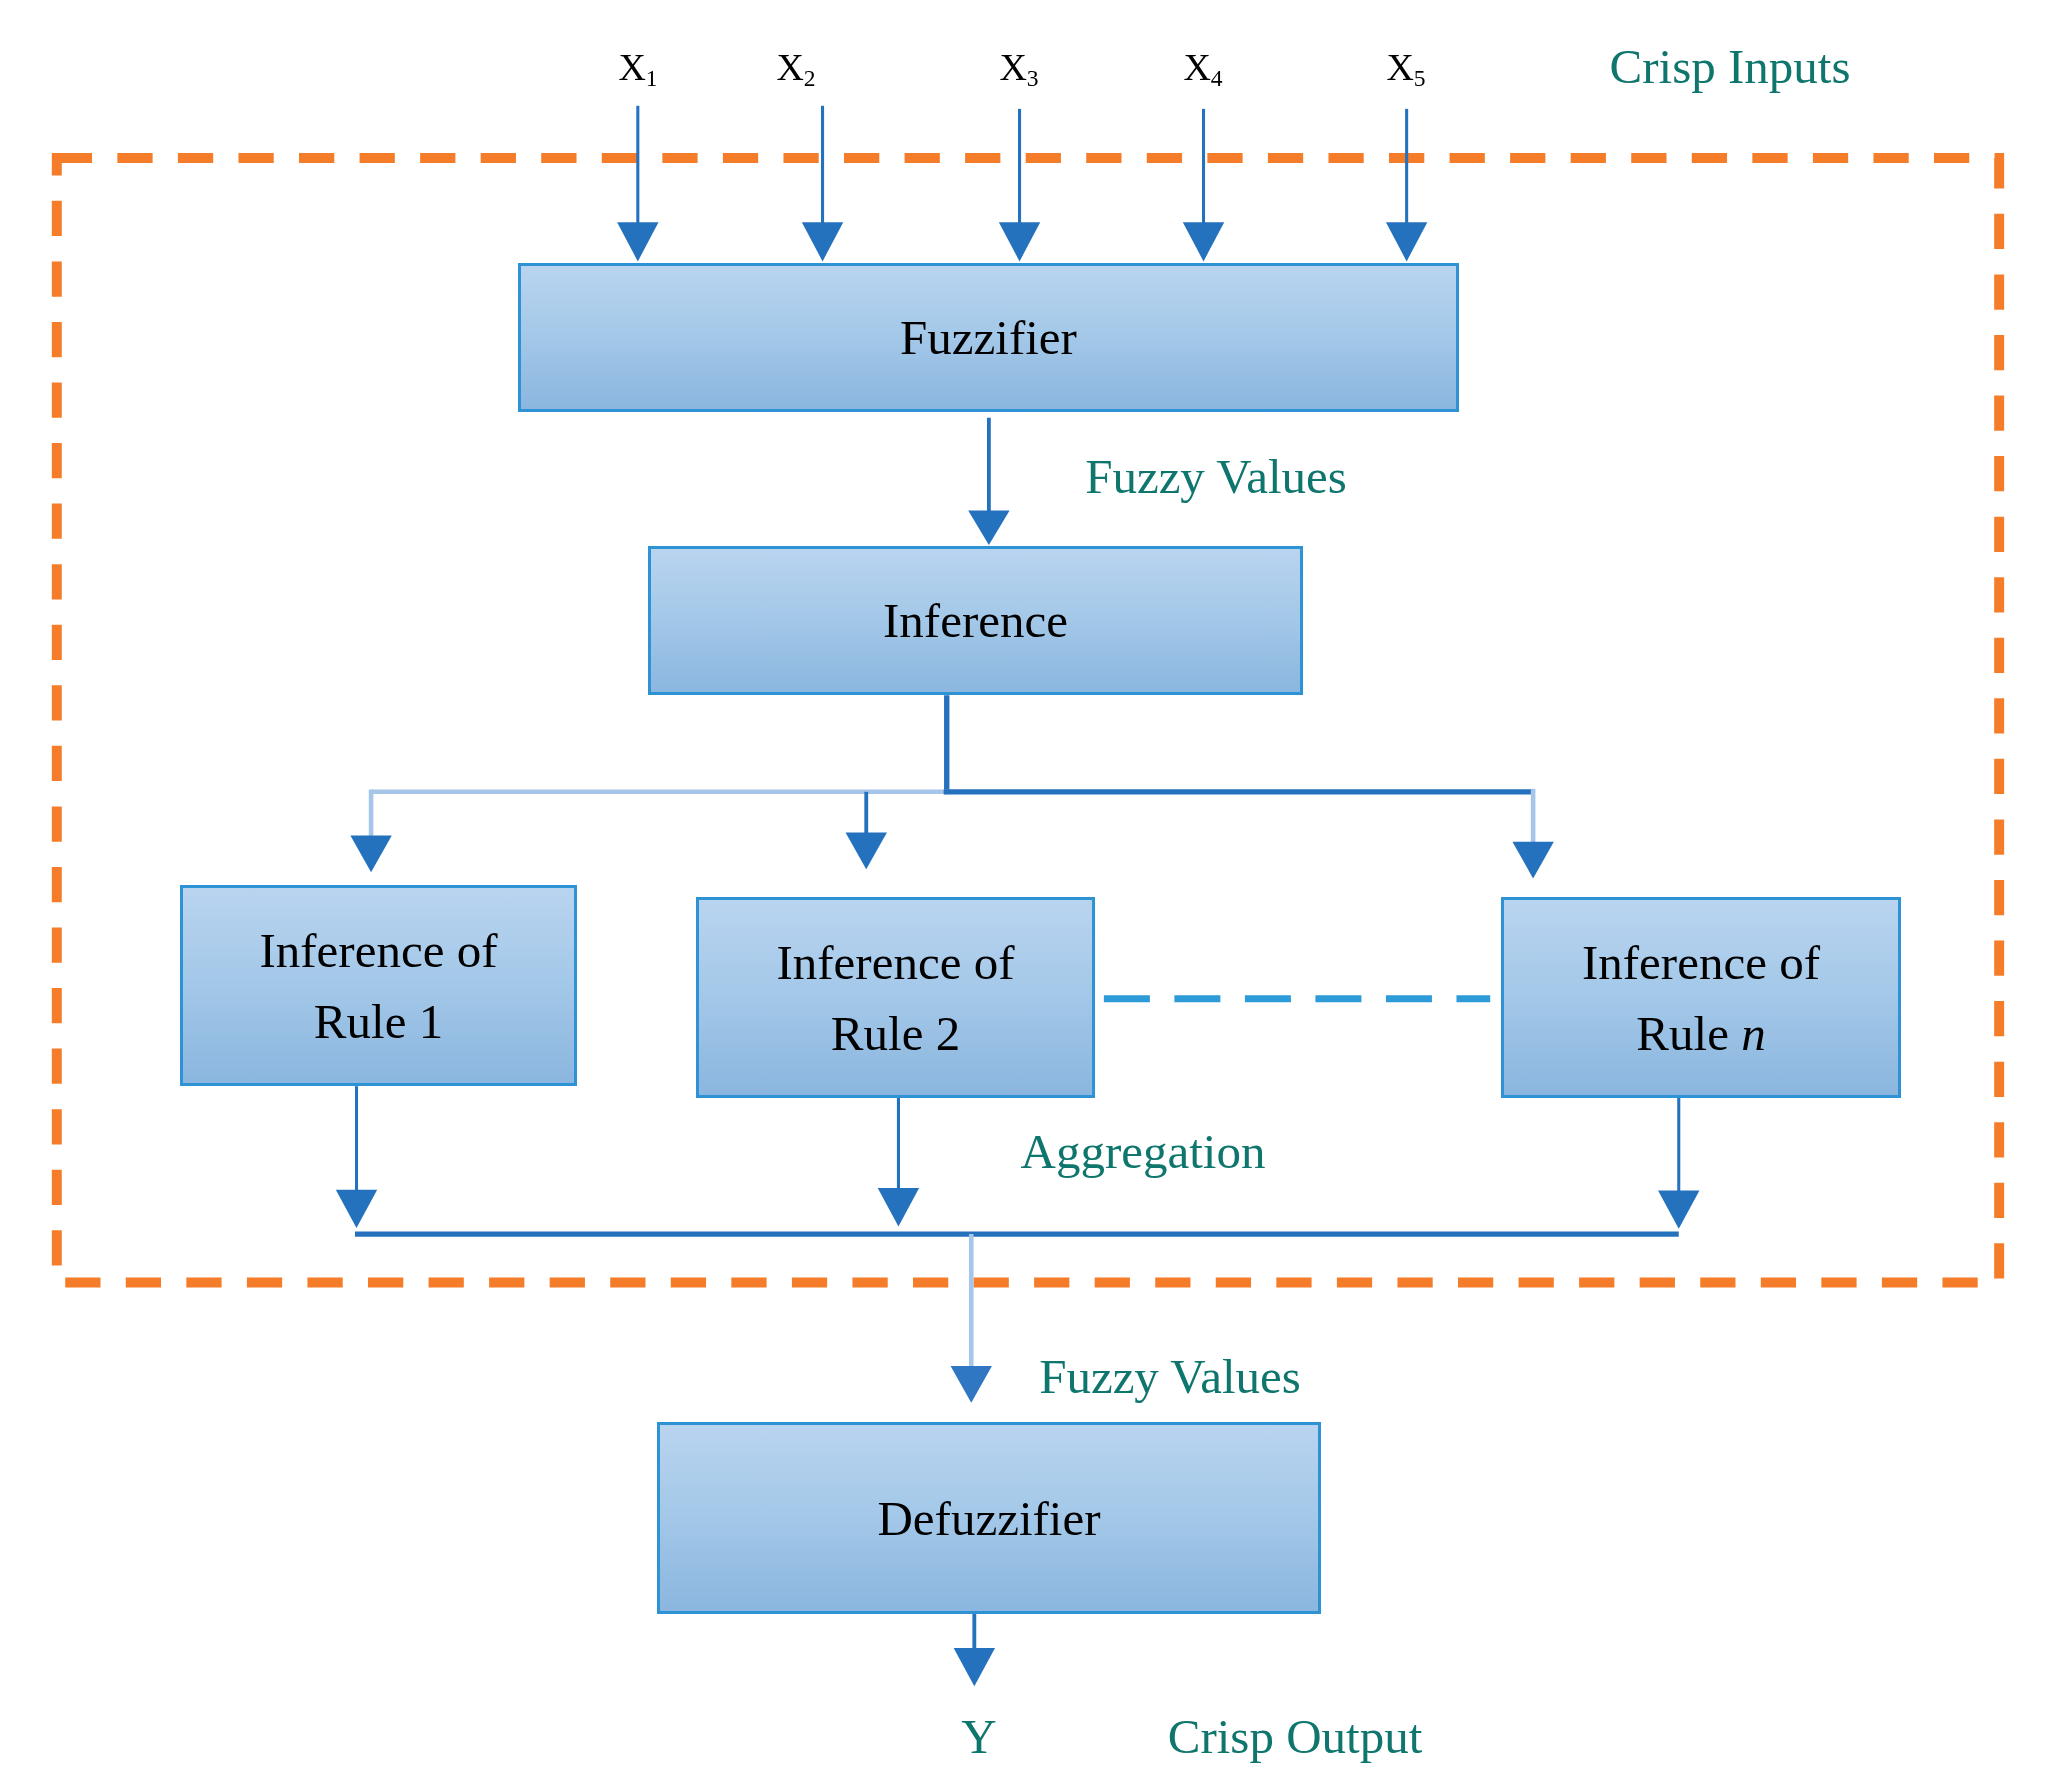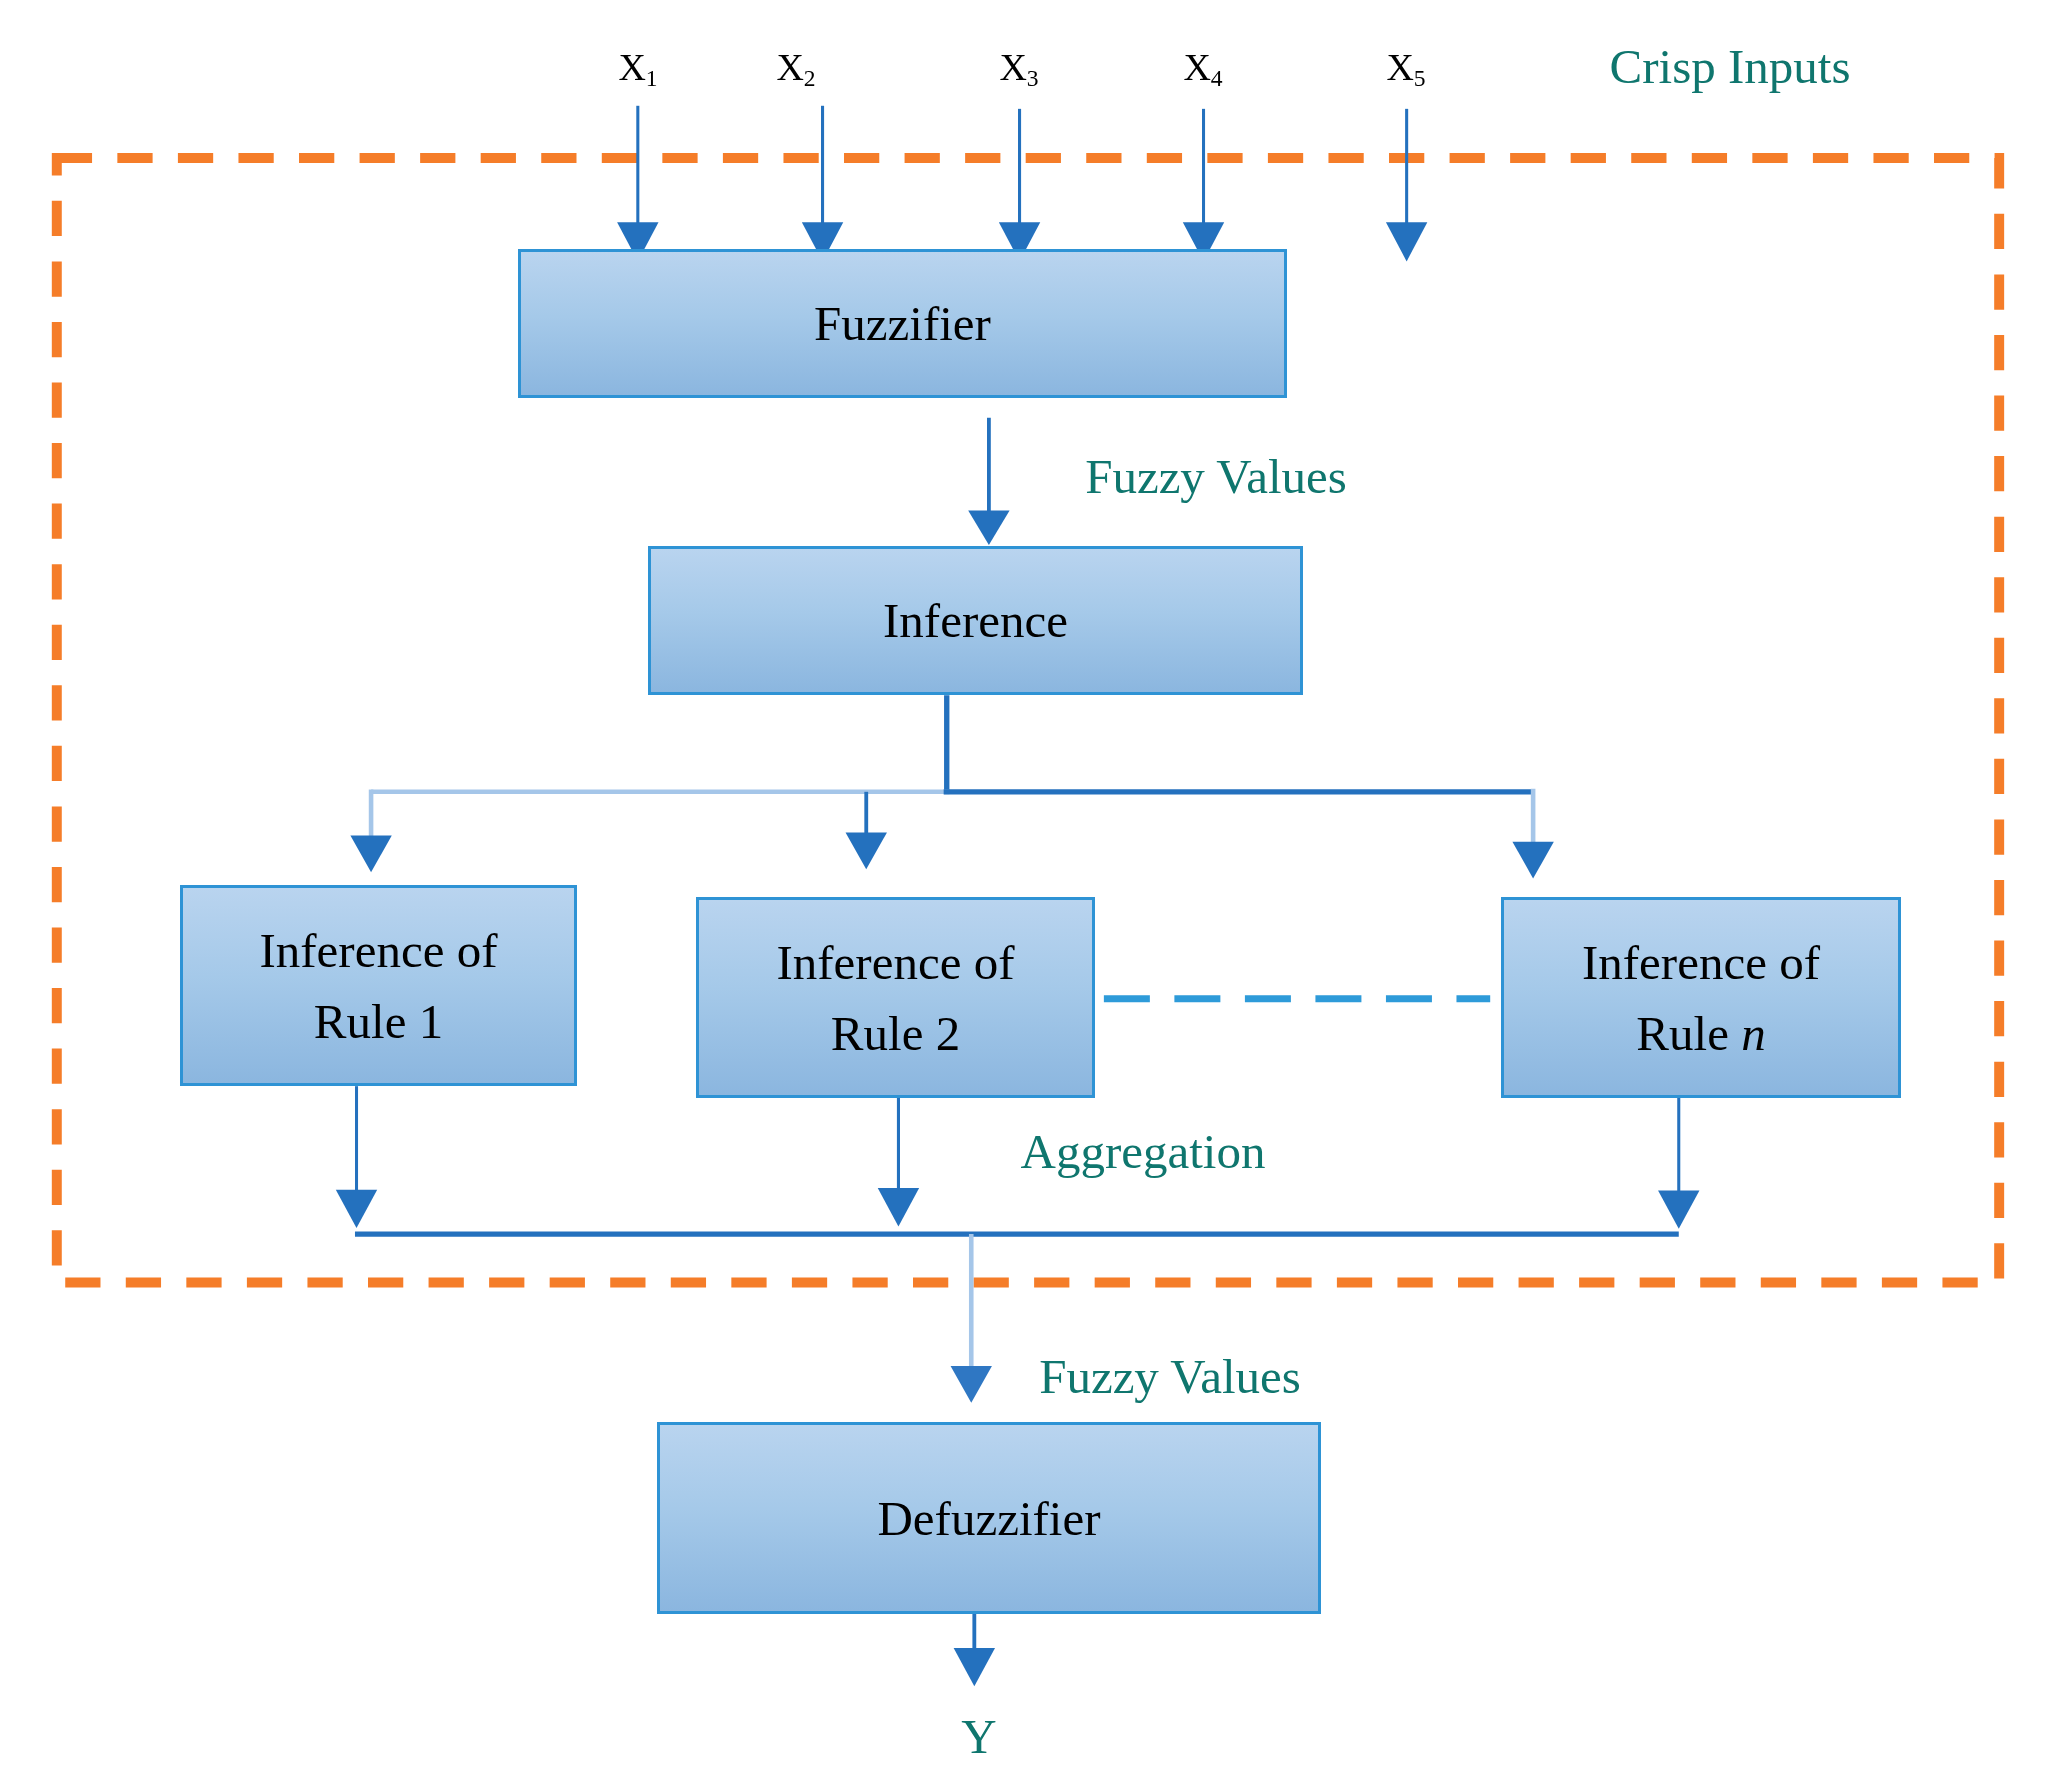--- a/index.html
+++ b/index.html
@@ -40,21 +40,21 @@
     display:flex;
     flex-direction:column;
     align-items:center;
     justify-content:center;
     text-align:center;
     font-size:49px;
     line-height:71px;
     color:#000;
   }
   .it{font-style:italic;}
-  .fuzzifier{left:518px;top:249px;width:769px;height:149px;}
+  .fuzzifier{left:518px;top:263px;width:941px;height:149px;}
   .inference{left:648px;top:546px;width:655px;height:149px;}
   .rule1{left:180px;top:885px;width:397px;height:201px;}
   .rule2{left:696px;top:897px;width:399px;height:201px;}
   .rulen{left:1501px;top:897px;width:400px;height:201px;}
   .defuzzifier{left:657px;top:1422px;width:664px;height:192px;}
 </style>
 </head>
 <body>
 
 <div class="canvas">
@@ -172,15 +172,16 @@
 
   <div class="lbl" style="left:1143px;top:1152px">Aggregation</div>
 
   <div class="lbl" style="left:1170px;top:1377px">Fuzzy Values</div>
 
   <div class="box defuzzifier">
     <div>Defuzzifier</div>
   </div>
 
   <div class="lbl" style="left:979px;top:1737px">Y</div>
+  <div class="lbl" style="left:1295px;top:1737px">Crisp Output</div>
 
 </div>
 
 
 </body></html>

